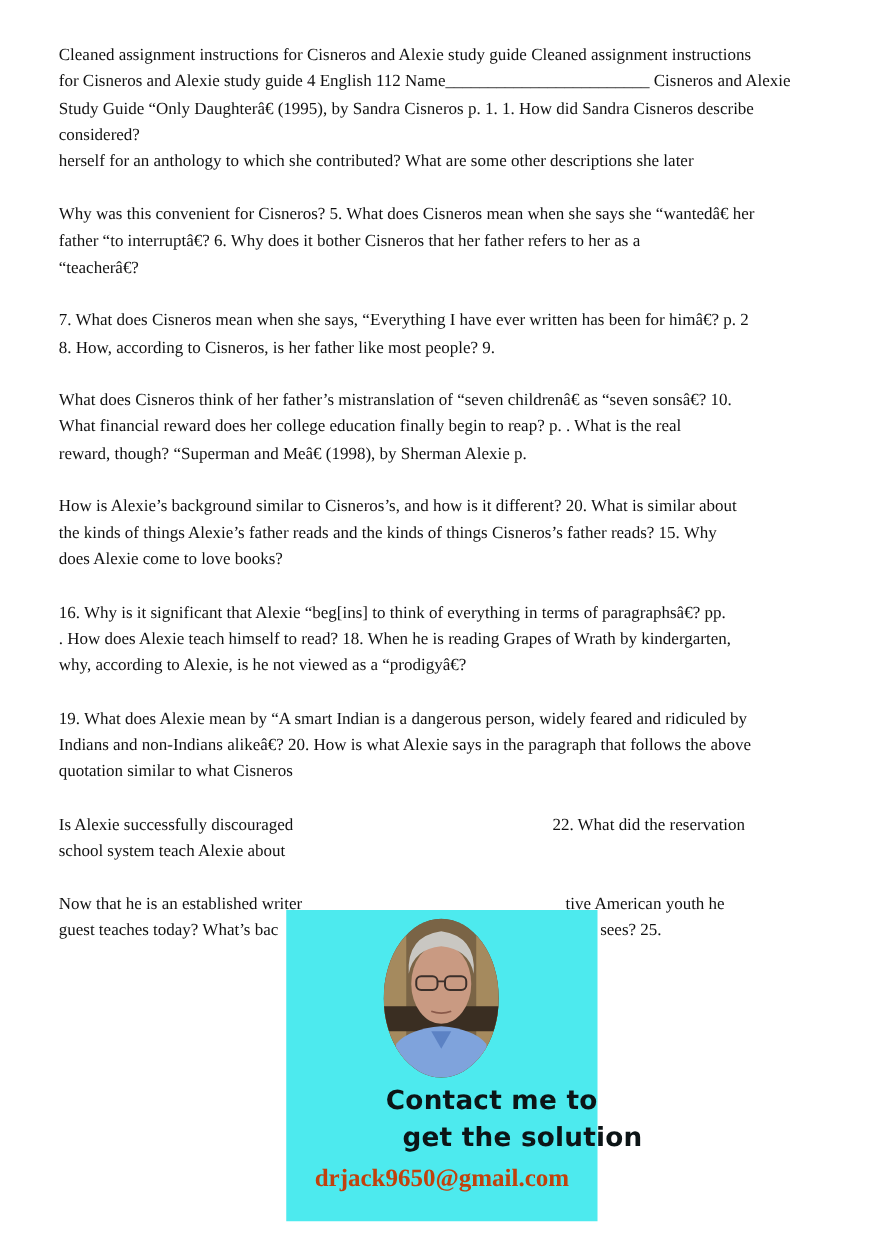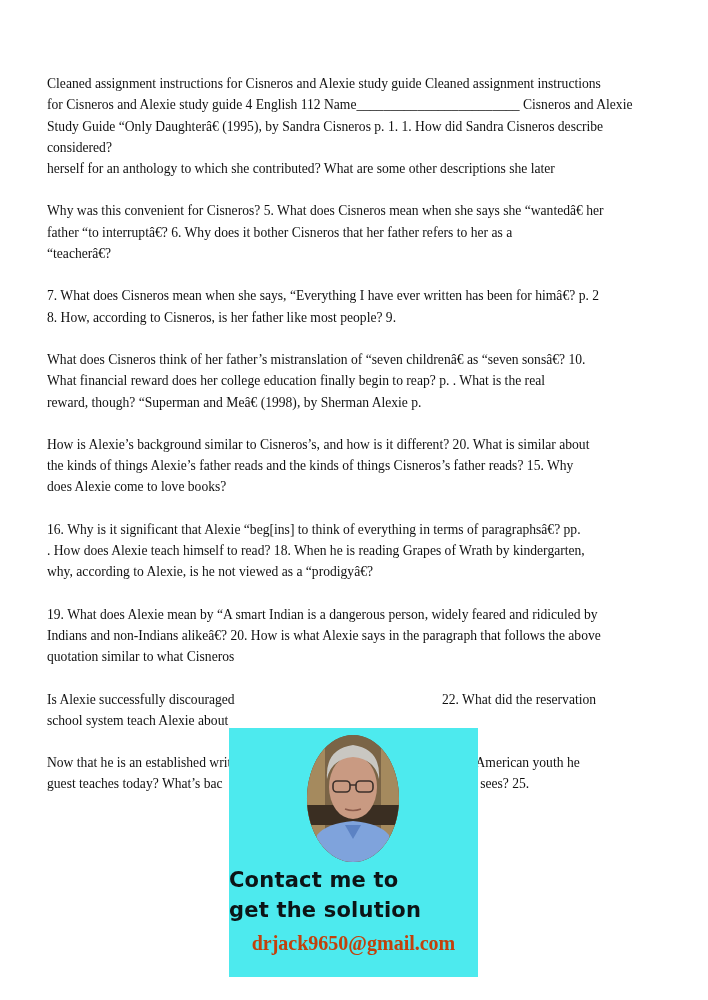--- a/index.html
+++ b/index.html
@@ -13,21 +13,20 @@
       position: relative;
       overflow: hidden;
       font-family: "Liberation Serif", "DejaVu Serif", serif;
       color: #111111;
     }
     .doc {
       position: absolute;
       left: 47px;
       top: 33px;
       width: 615px;
-      margin-top: 40px;
     }
     .para {
       margin: 0 0 21px 0;
       font-size: 13.6px;
       line-height: 21.3px;
       white-space: normal;
     }
     .line {
       display: block;
       white-space: nowrap;
@@ -52,29 +51,29 @@
     }
     .portrait svg {
       display: block;
       width: 100%;
       height: 100%;
     }
     .cta {
       position: absolute;
       left: 0;
       width: 249px;
-      text-align: left;
+      text-align: right;
       font-family: "DejaVu Sans", "Liberation Sans", sans-serif;
       font-weight: bold;
       font-size: 21px;
       color: #0c1416;
       letter-spacing: 0.2px;
     }
     .cta-1 { top: 140px; }
-    .cta-2 { top: 170px; }
+    .cta-2 { top: 170px; padding-left: 36px; }
     .email {
       position: absolute;
       left: 0;
       width: 249px;
       top: 204px;
       text-align: center;
       font-family: "Liberation Serif", "DejaVu Serif", serif;
       font-weight: bold;
       font-size: 20px;
       color: #c2410c;

